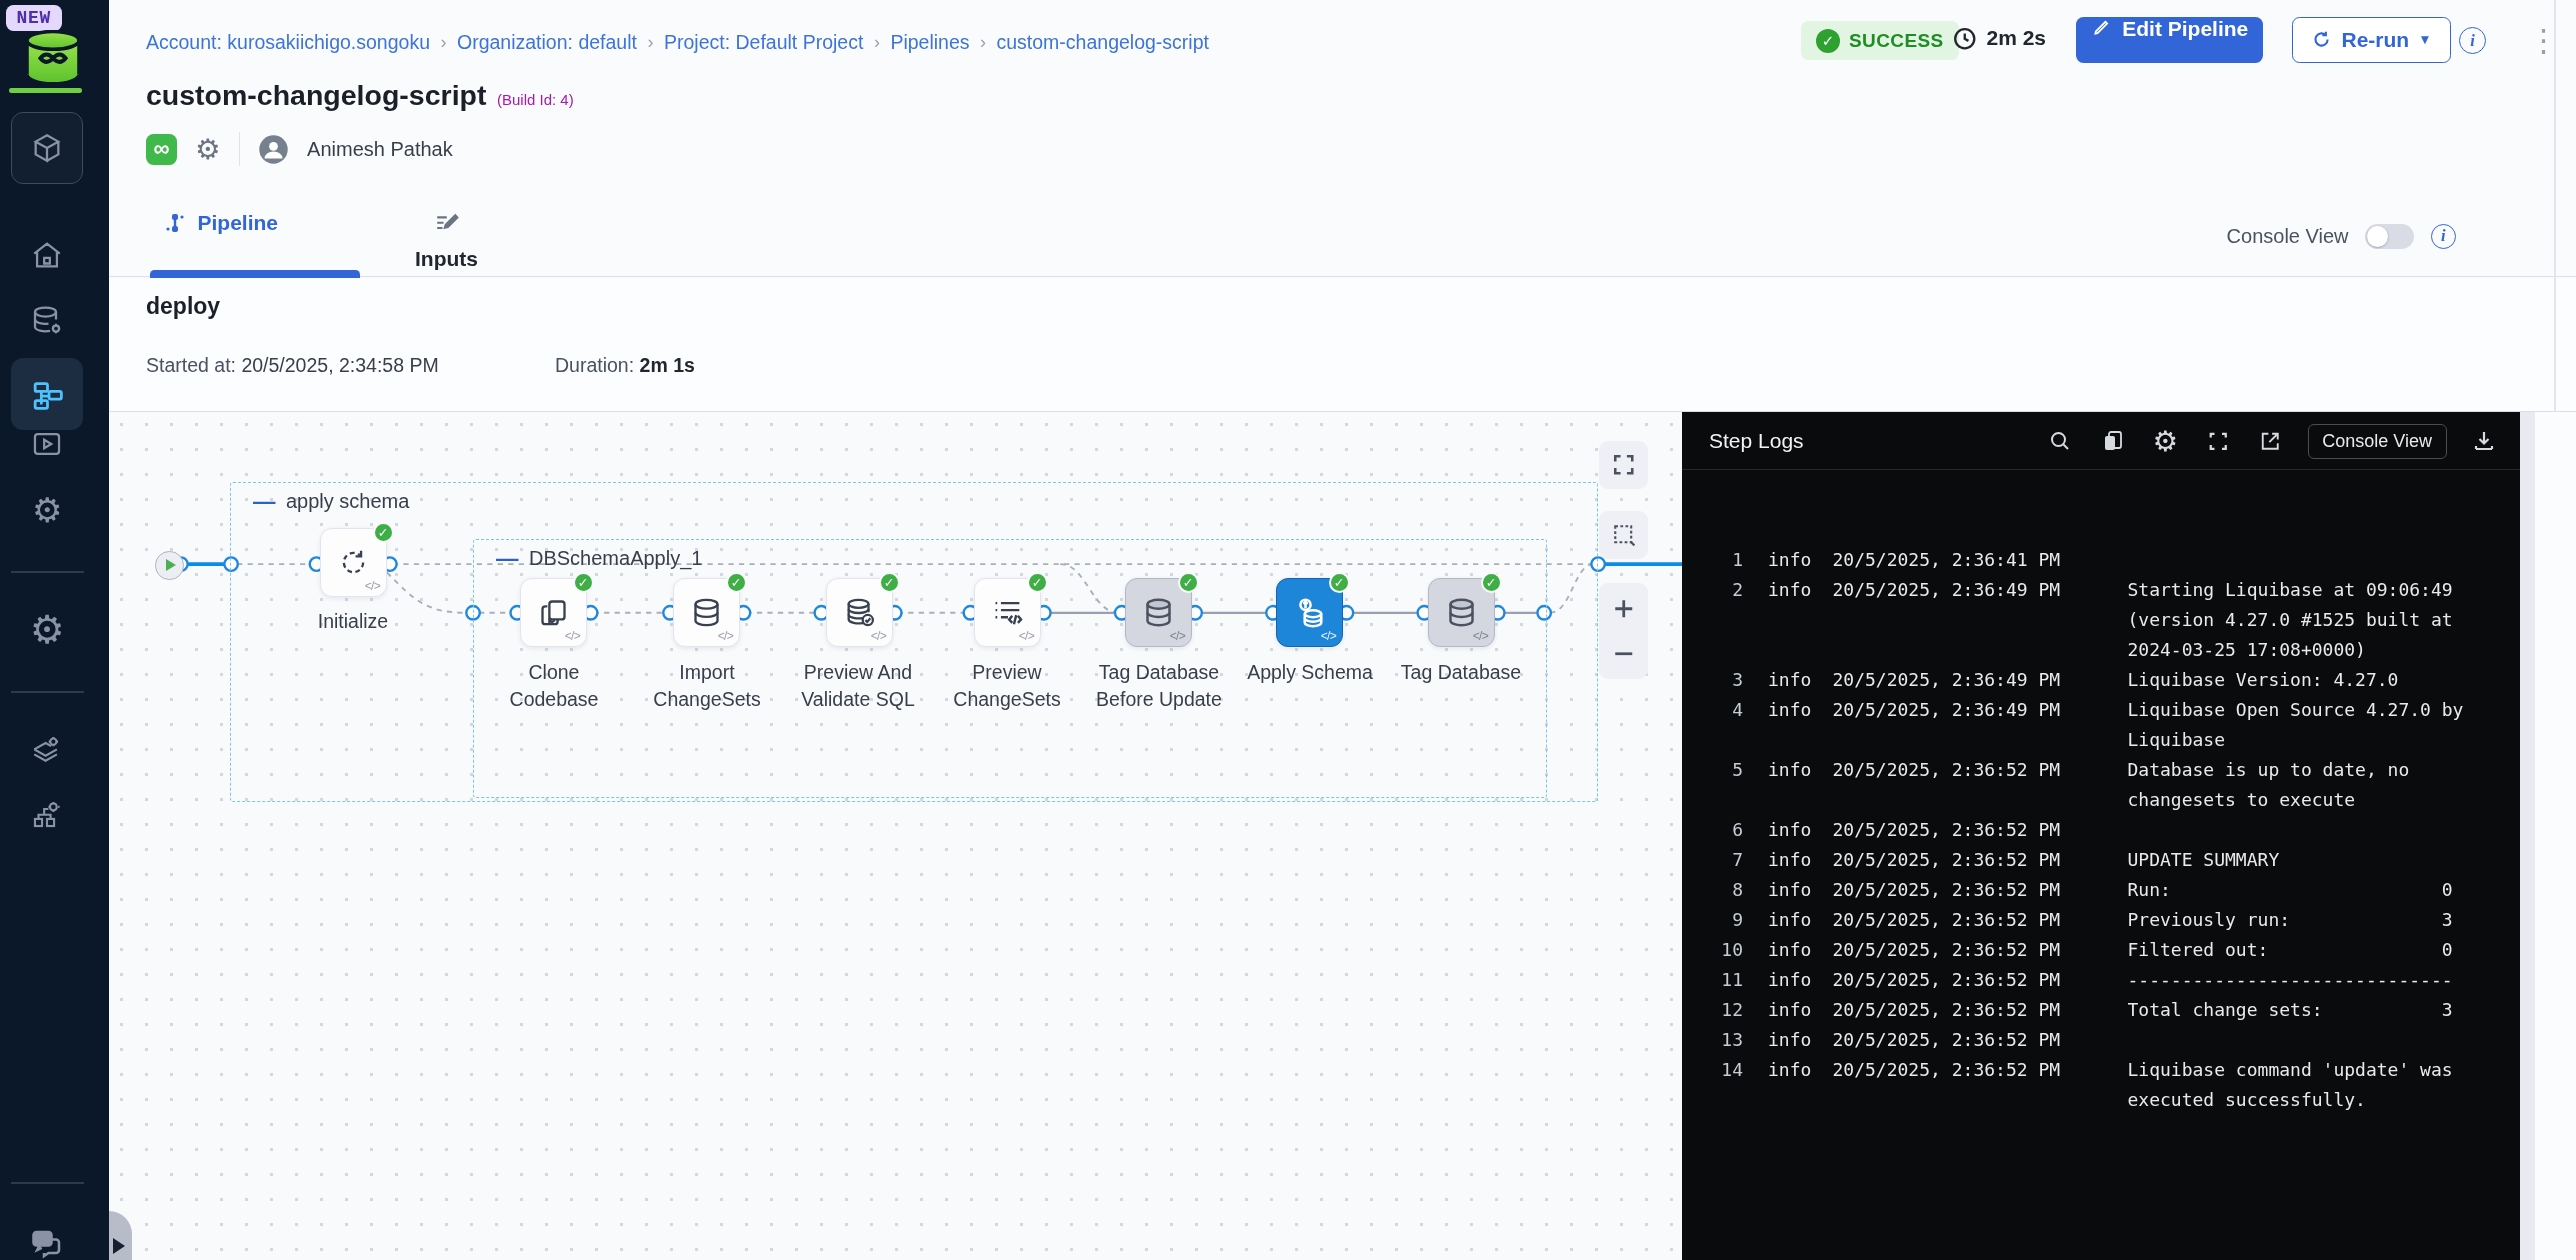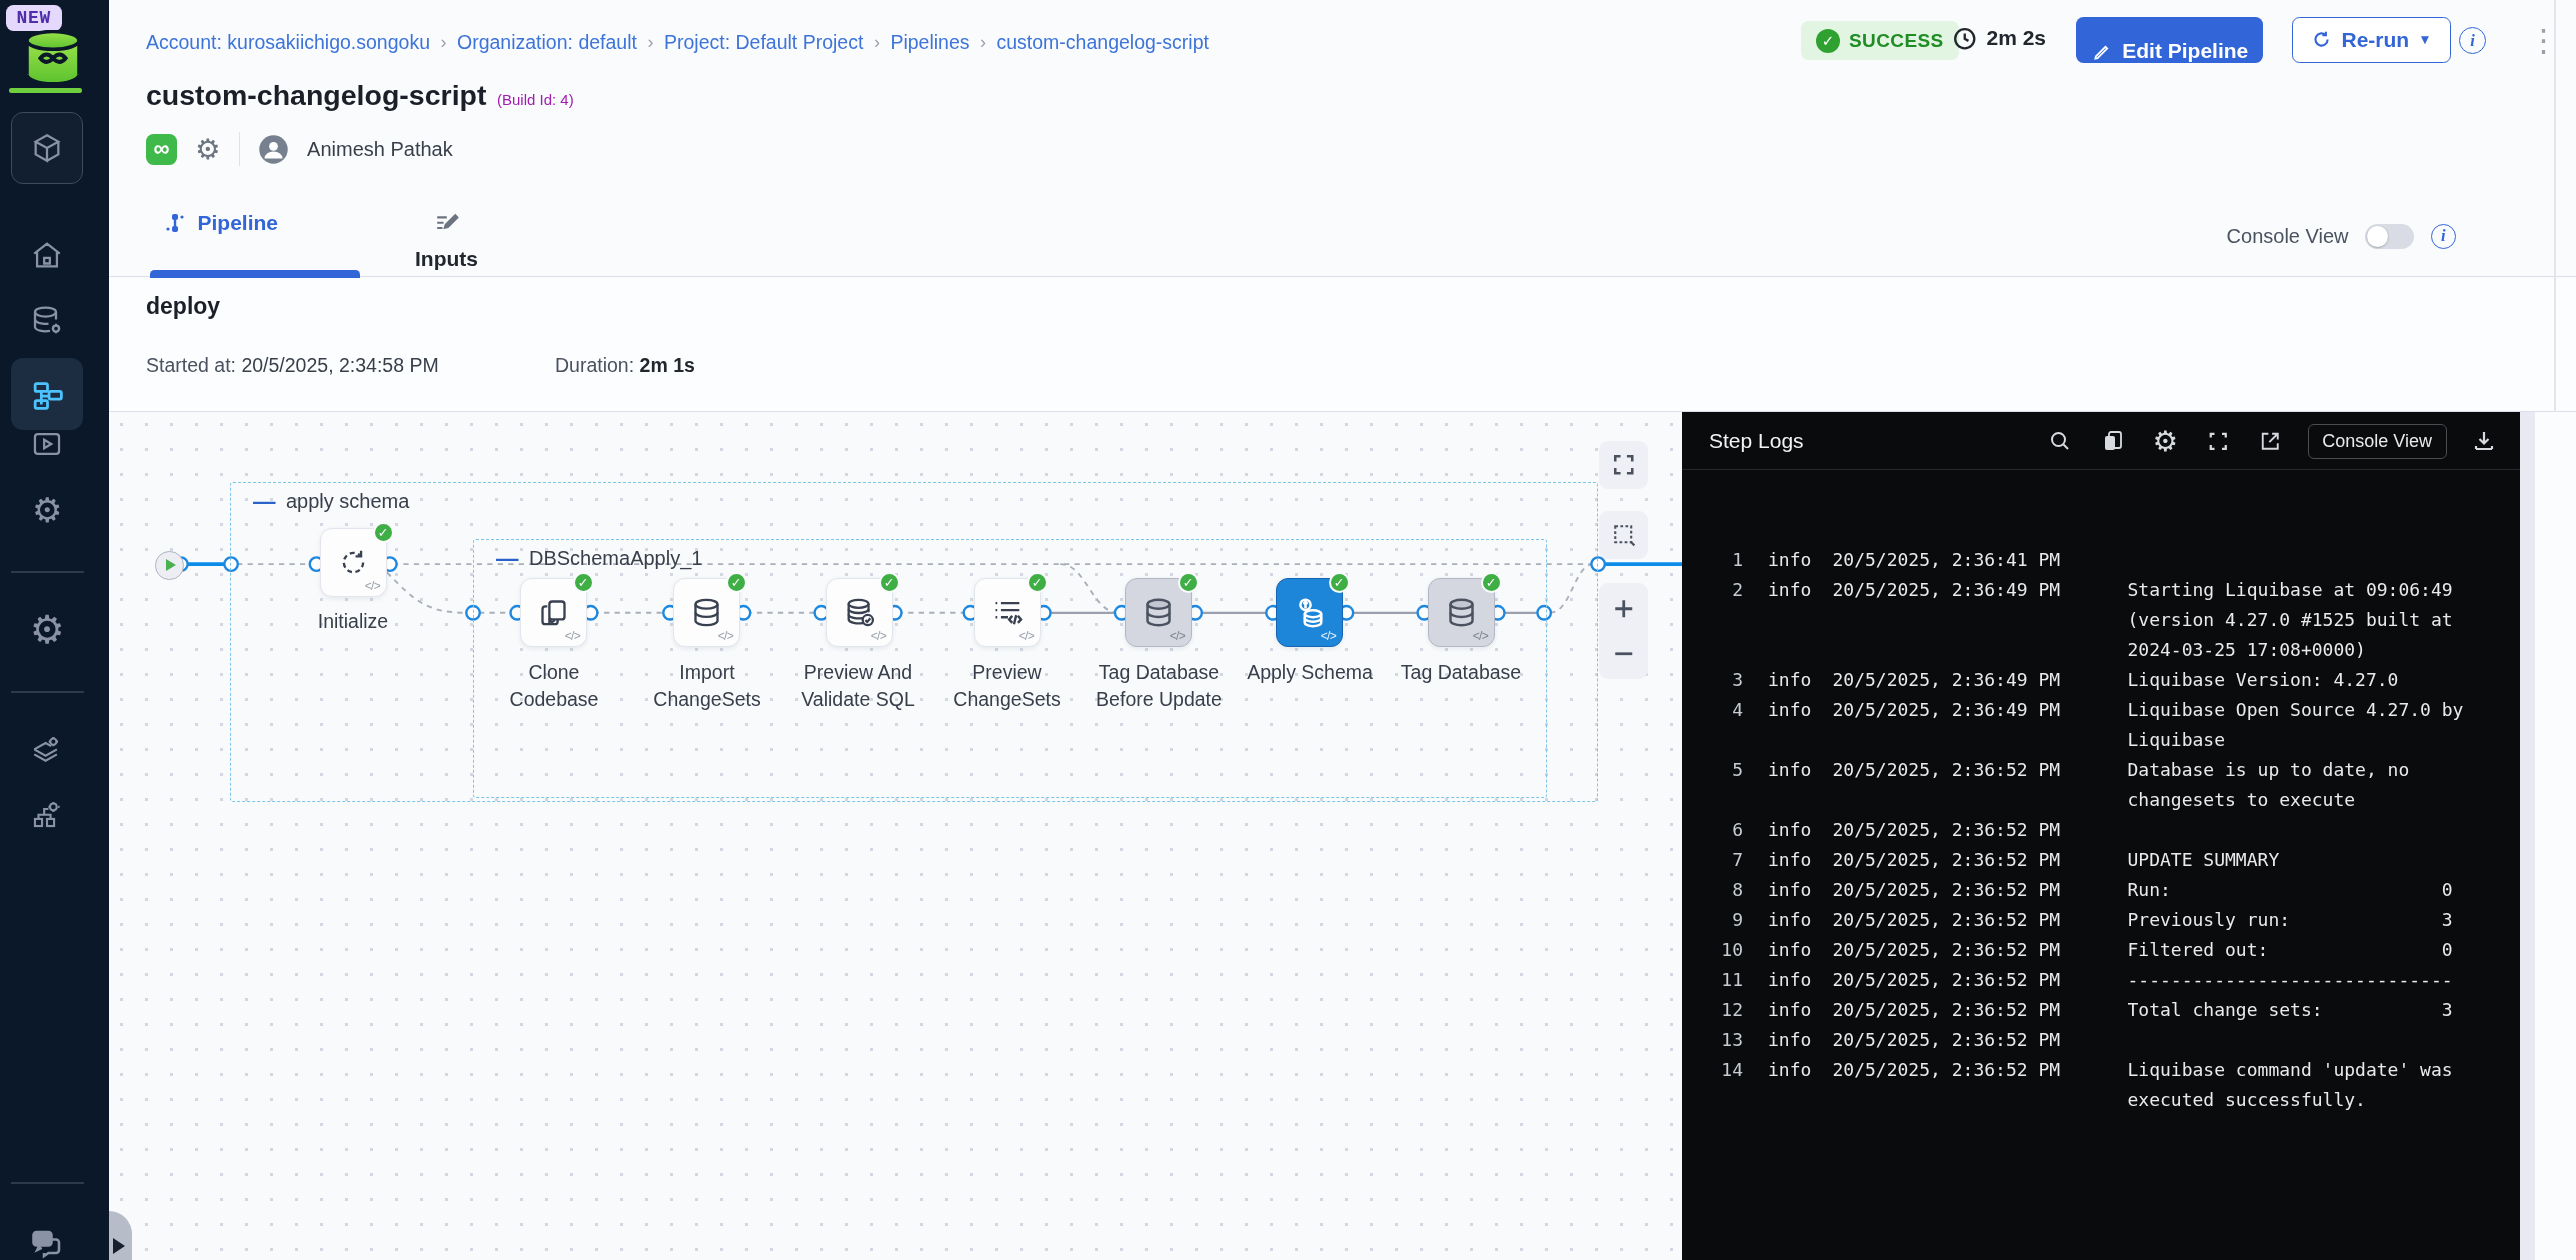--- a/index.html
+++ b/index.html
@@ -30,21 +30,21 @@
   .vdiv { width:1.5px; height:34px; background:#dfe2e9; }
   .uname { font-size:20px; color:#383f4a; }
   .hex-ic { width:31px; height:31px; background:#3fb94a; border-radius:7.5px; color:#fff; font-size:22.5px; font-weight:bold; display:flex; align-items:center; justify-content:center; }
   .gear-sm { color:#6b7480; font-size:28.5px; font-family:"DejaVu Sans",sans-serif; }
 
   .hdr-right { position:absolute; top:21px; display:flex; align-items:center; }
   #succ { left:1692px; background:#e1f5e2; border-radius:7.5px; padding:7.5px 15px; gap:9px; }
   #succ .txt { color:#1f8d24; font-weight:bold; font-size:19px; letter-spacing:0.4px; }
   .chk-circ { width:24px; height:24px; border-radius:50%; background:#2ea130; color:#fff; font-size:15px; display:flex; align-items:center; justify-content:center; }
   #elapsed { left:1843px; gap:9px; font-size:21px; color:#22272e; font-weight:bold; top:25.5px;}
-  .btn-primary { position:absolute; left:1967px; top:16.5px; height:46px; width:187px; background:#3265d7; border:none; border-radius:7.5px; color:#fff; font-size:21px; font-weight:bold; display:flex; align-items:flex-end; justify-content:center; gap:10.5px; cursor:pointer; font-family:inherit;}
+  .btn-primary { position:absolute; left:1967px; top:16.5px; height:46px; width:187px; background:#3265d7; border:none; border-radius:7.5px; color:#fff; font-size:21px; font-weight:bold; display:flex; align-items:flex-start; justify-content:center; gap:10.5px; cursor:pointer; font-family:inherit;}
   .btn-outline { position:absolute; left:2183px; top:16.5px; height:46px; width:159px; background:#fff; border:1.9px solid #3265d7; border-radius:7.5px; color:#3265d7; font-size:21px; font-weight:bold; display:flex; align-items:center; justify-content:center; gap:9px; cursor:pointer; font-family:inherit;}
   .info-circ { width:27px; height:27px; border-radius:50%; border:1.9px solid #3265d7; color:#3265d7; font-size:16.5px; font-family:"Liberation Serif",serif; font-style:italic; font-weight:bold; display:flex; align-items:center; justify-content:center; }
   #kebab { position:absolute; left:2419px; top:18px; font-size:31px; color:#9aa0ab; line-height:45px; }
 
   
   #tabsrow { position:absolute; left:0; top:210px; width:2467px; height:67px; border-bottom:1.5px solid #dcdfe7; }
   .tab { position:absolute; top:1px; display:flex; gap:10.5px; align-items:center; font-size:21px; font-weight:bold; color:#22272e; cursor:pointer; }
   .tab.active { color:#3265d7; }
   #tab-underline { position:absolute; left:41px; top:60px; width:210px; height:7.5px; background:#3265d7; border-radius:4.5px 4.5px 0 0; }
   #consolerow { position:absolute; right:120px; top:13.5px; display:flex; align-items:center; gap:16.5px; }

